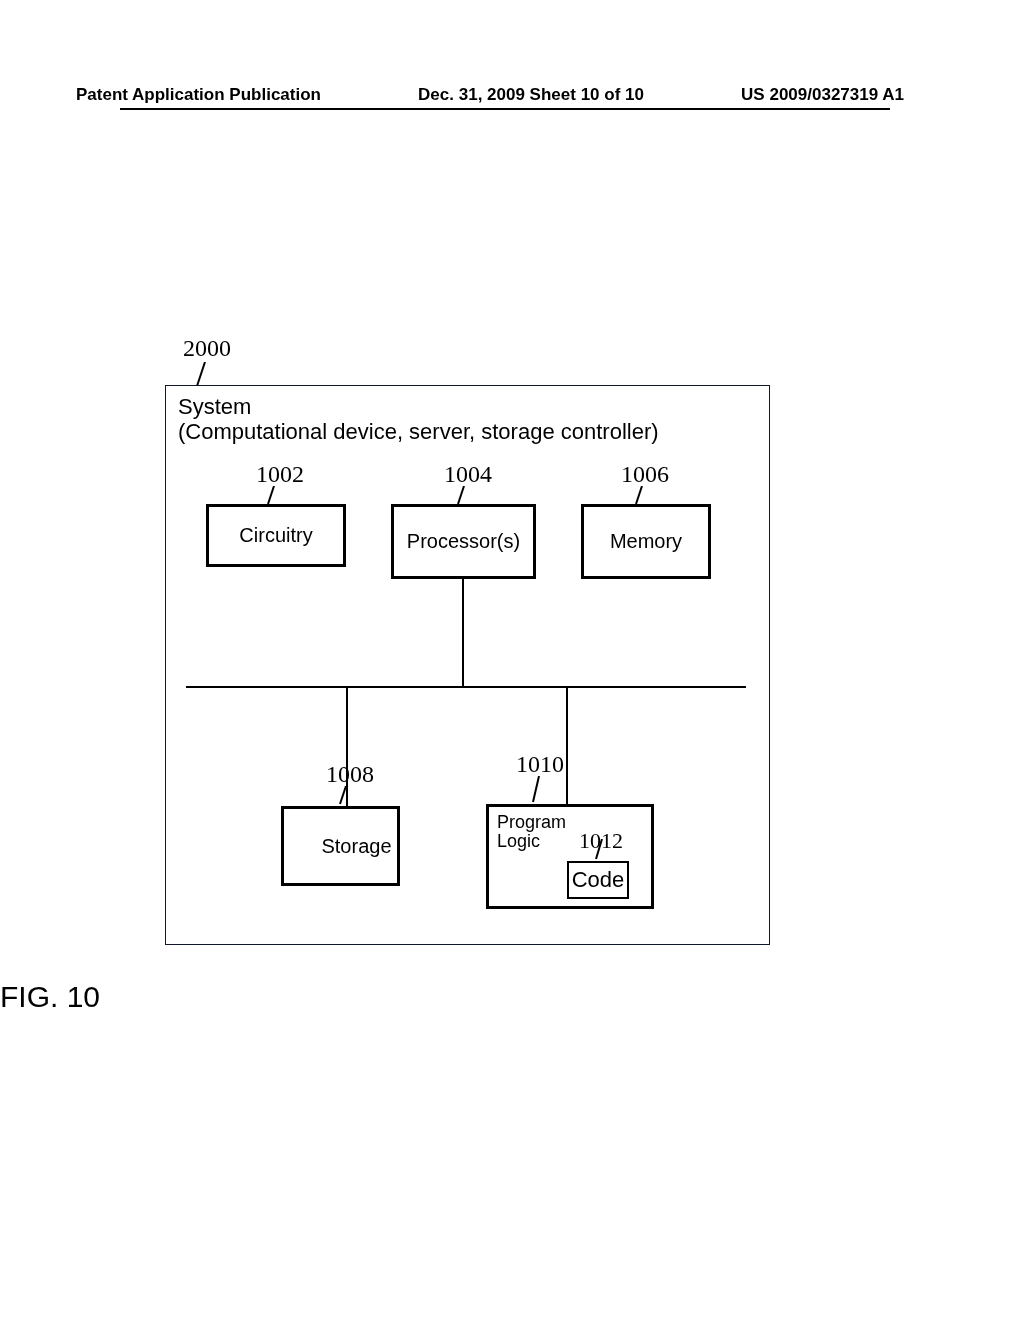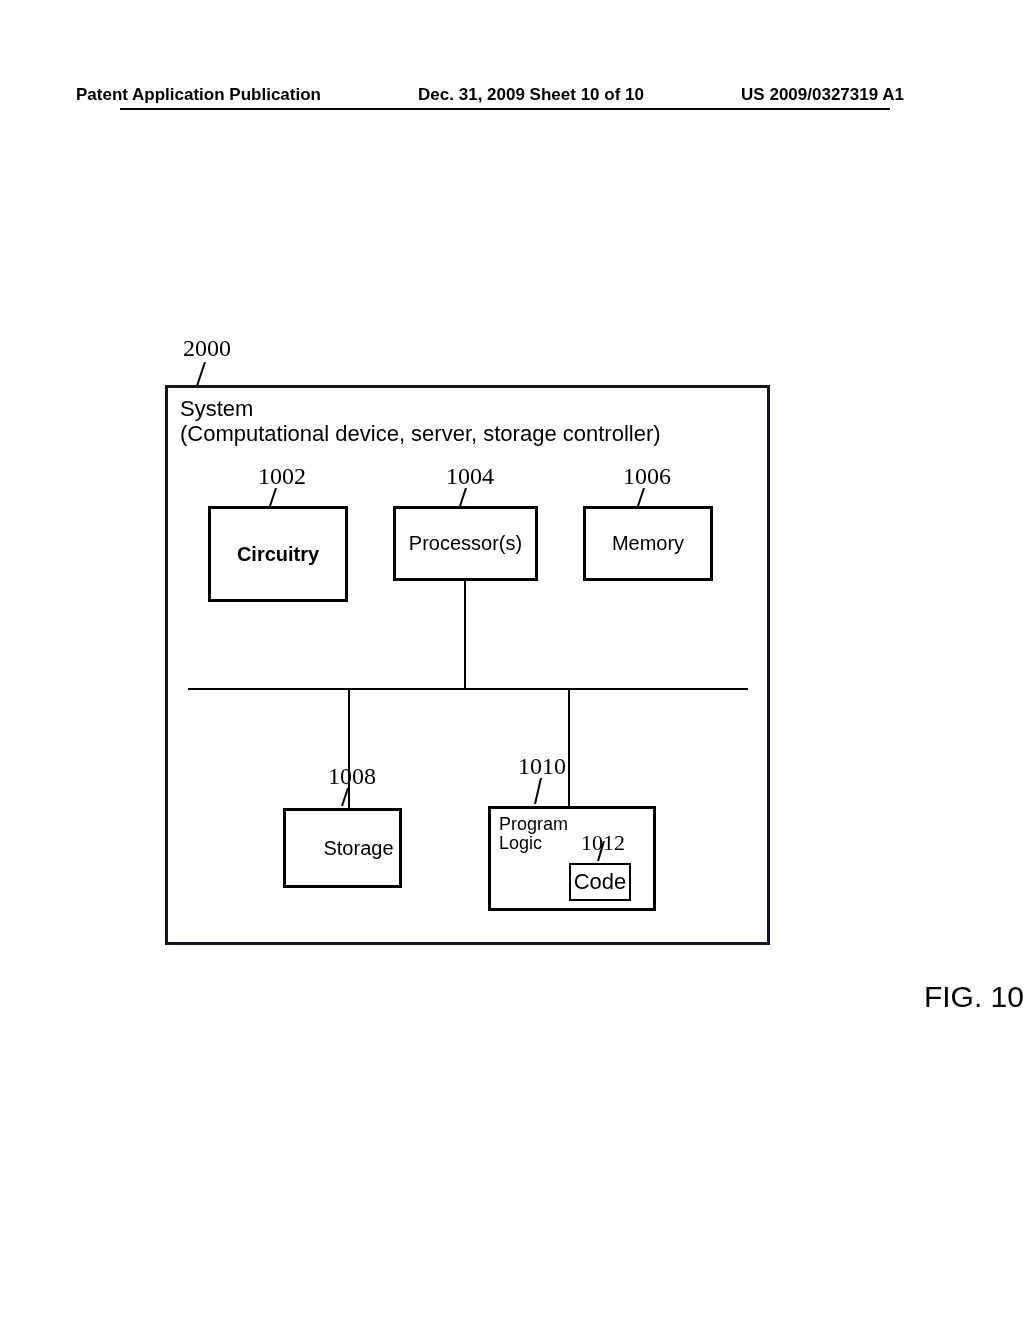--- a/index.html
+++ b/index.html
@@ -40,21 +40,21 @@
       position: absolute;
       font-size: 24px;
       font-family: "Times New Roman", serif;
     }
     .system-box {
       position: absolute;
       top: 45px;
       left: 0;
       width: 605px;
       height: 560px;
-      border: 3px solid #0f172a;
+      border: 1px solid #0f172a;
       background: white;
     }
     .system-title {
       position: absolute;
       top: 8px;
       left: 12px;
       font-size: 22px;
       line-height: 1.15;
     }
     .component-box {
@@ -77,21 +77,21 @@
       display: flex;
       align-items: center;
       justify-content: center;
       font-size: 22px;
     }
     .fig-caption {
       position: absolute;
       top: 980px;
       left: 0;
       width: 1024px;
-      text-align: right;
+      text-align: left;
       font-size: 30px;
       font-family: Arial, sans-serif;
     }
     .hline { position: absolute; height: 2px; background: #000; }
     .vline { position: absolute; width: 2px; background: #000; }
   </style>
 </head>
 <body>
 
 <div class="header">
@@ -121,21 +121,21 @@
     <svg style="position:absolute; top:100px; left:100px; width:12px; height:20px;">
         <line x1="8" y1="0" x2="2" y2="18" stroke="#000" stroke-width="2"></line>
       </svg>
     <svg style="position:absolute; top:100px; left:290px; width:12px; height:20px;">
         <line x1="8" y1="0" x2="2" y2="18" stroke="#000" stroke-width="2"></line>
       </svg>
     <svg style="position:absolute; top:100px; left:468px; width:12px; height:20px;">
         <line x1="8" y1="0" x2="2" y2="18" stroke="#000" stroke-width="2"></line>
       </svg>
 
-    <div class="component-box" style="top:118px; left:40px; width:140px; height:96px;font-weight:bold;">
+    <div class="component-box" style="top:118px; left:40px; width:140px; height:63px;">
       <span>Circuitry</span>
     </div>
 
     <div class="component-box" style="top:118px; left:415px; width:130px; height:75px;">
       <span>Memory</span>
     </div>
 
     <div class="component-box" style="top:118px; left:225px; width:145px; height:75px;">
       <span>Processor(s)</span>
     </div>

